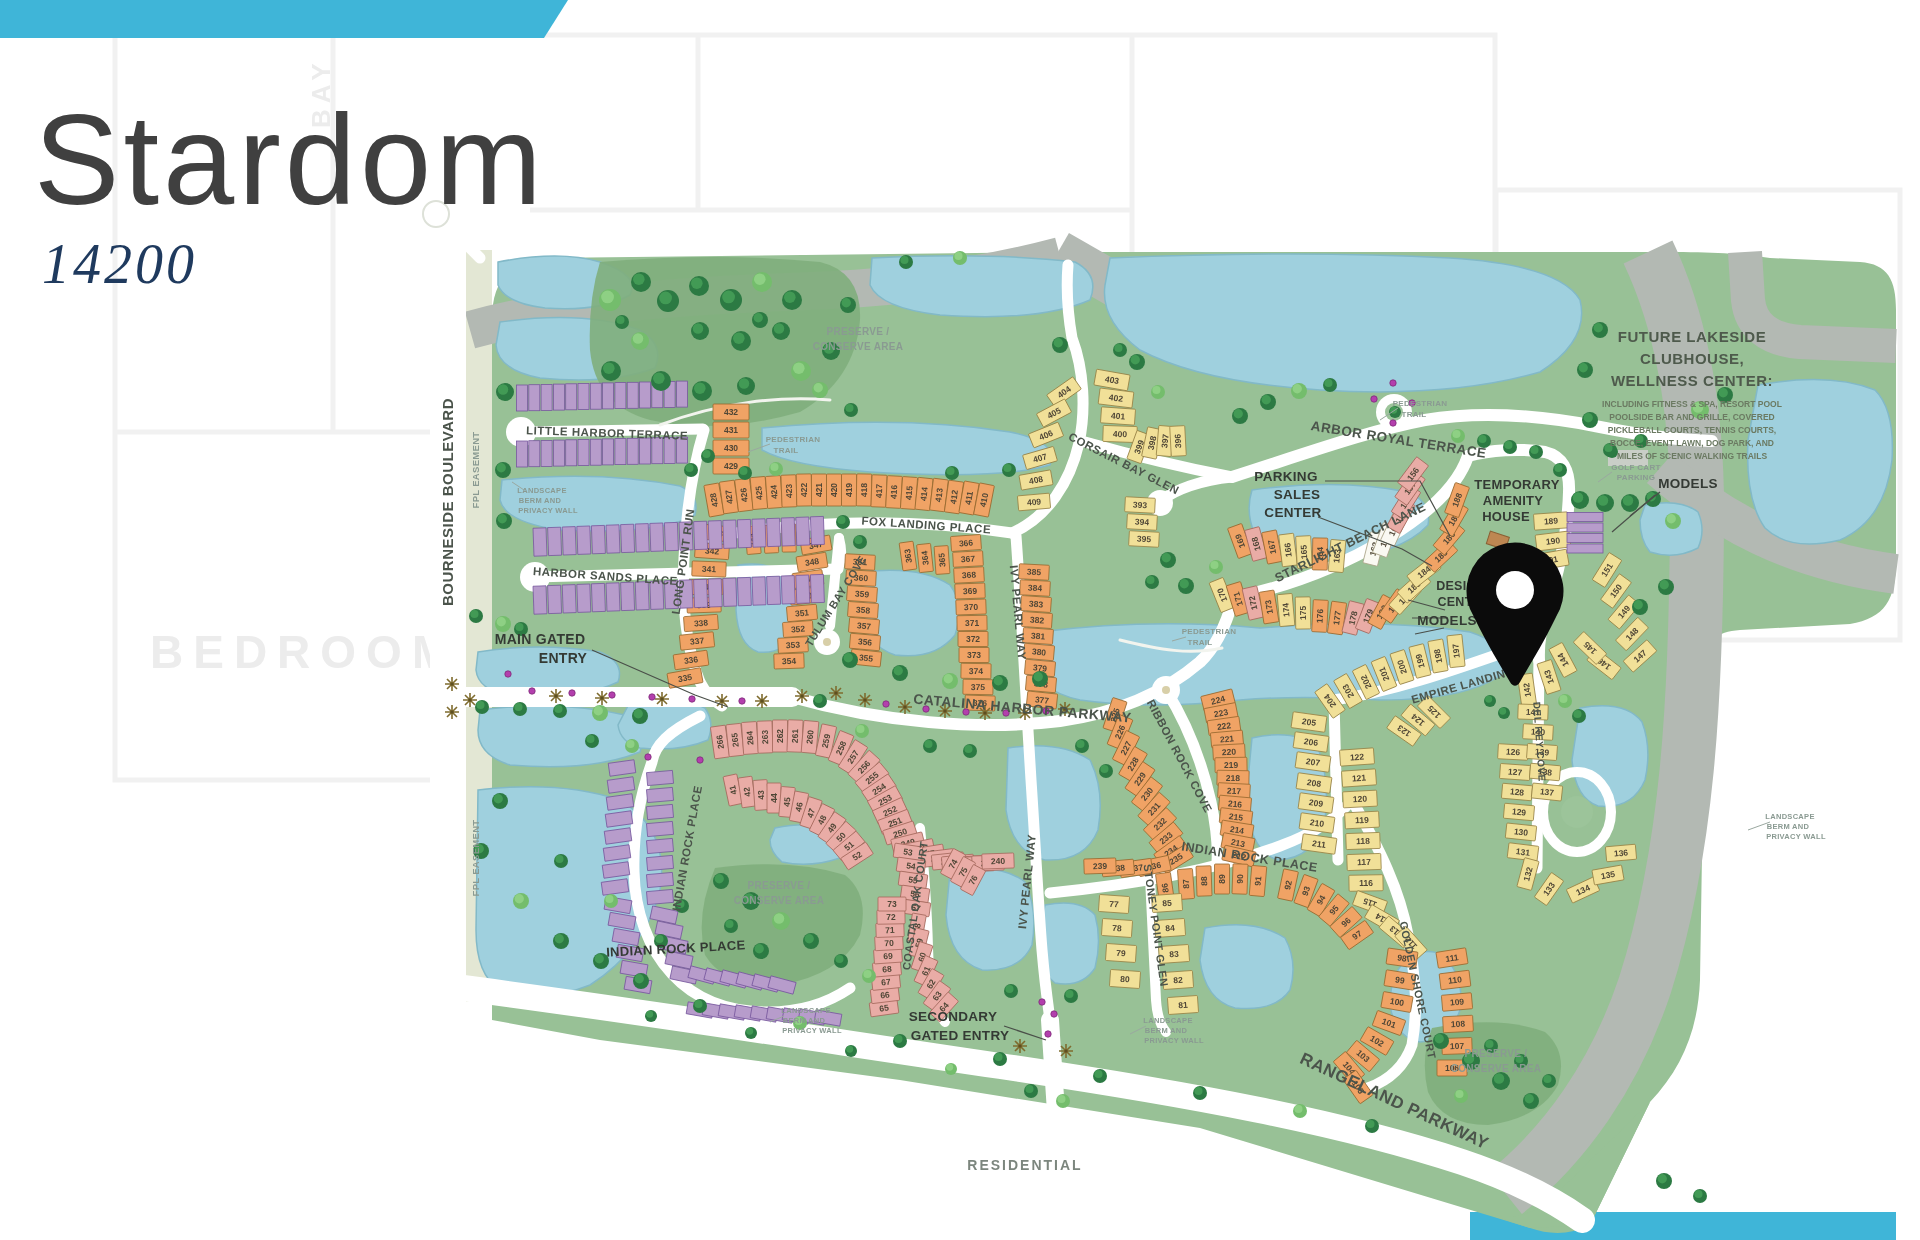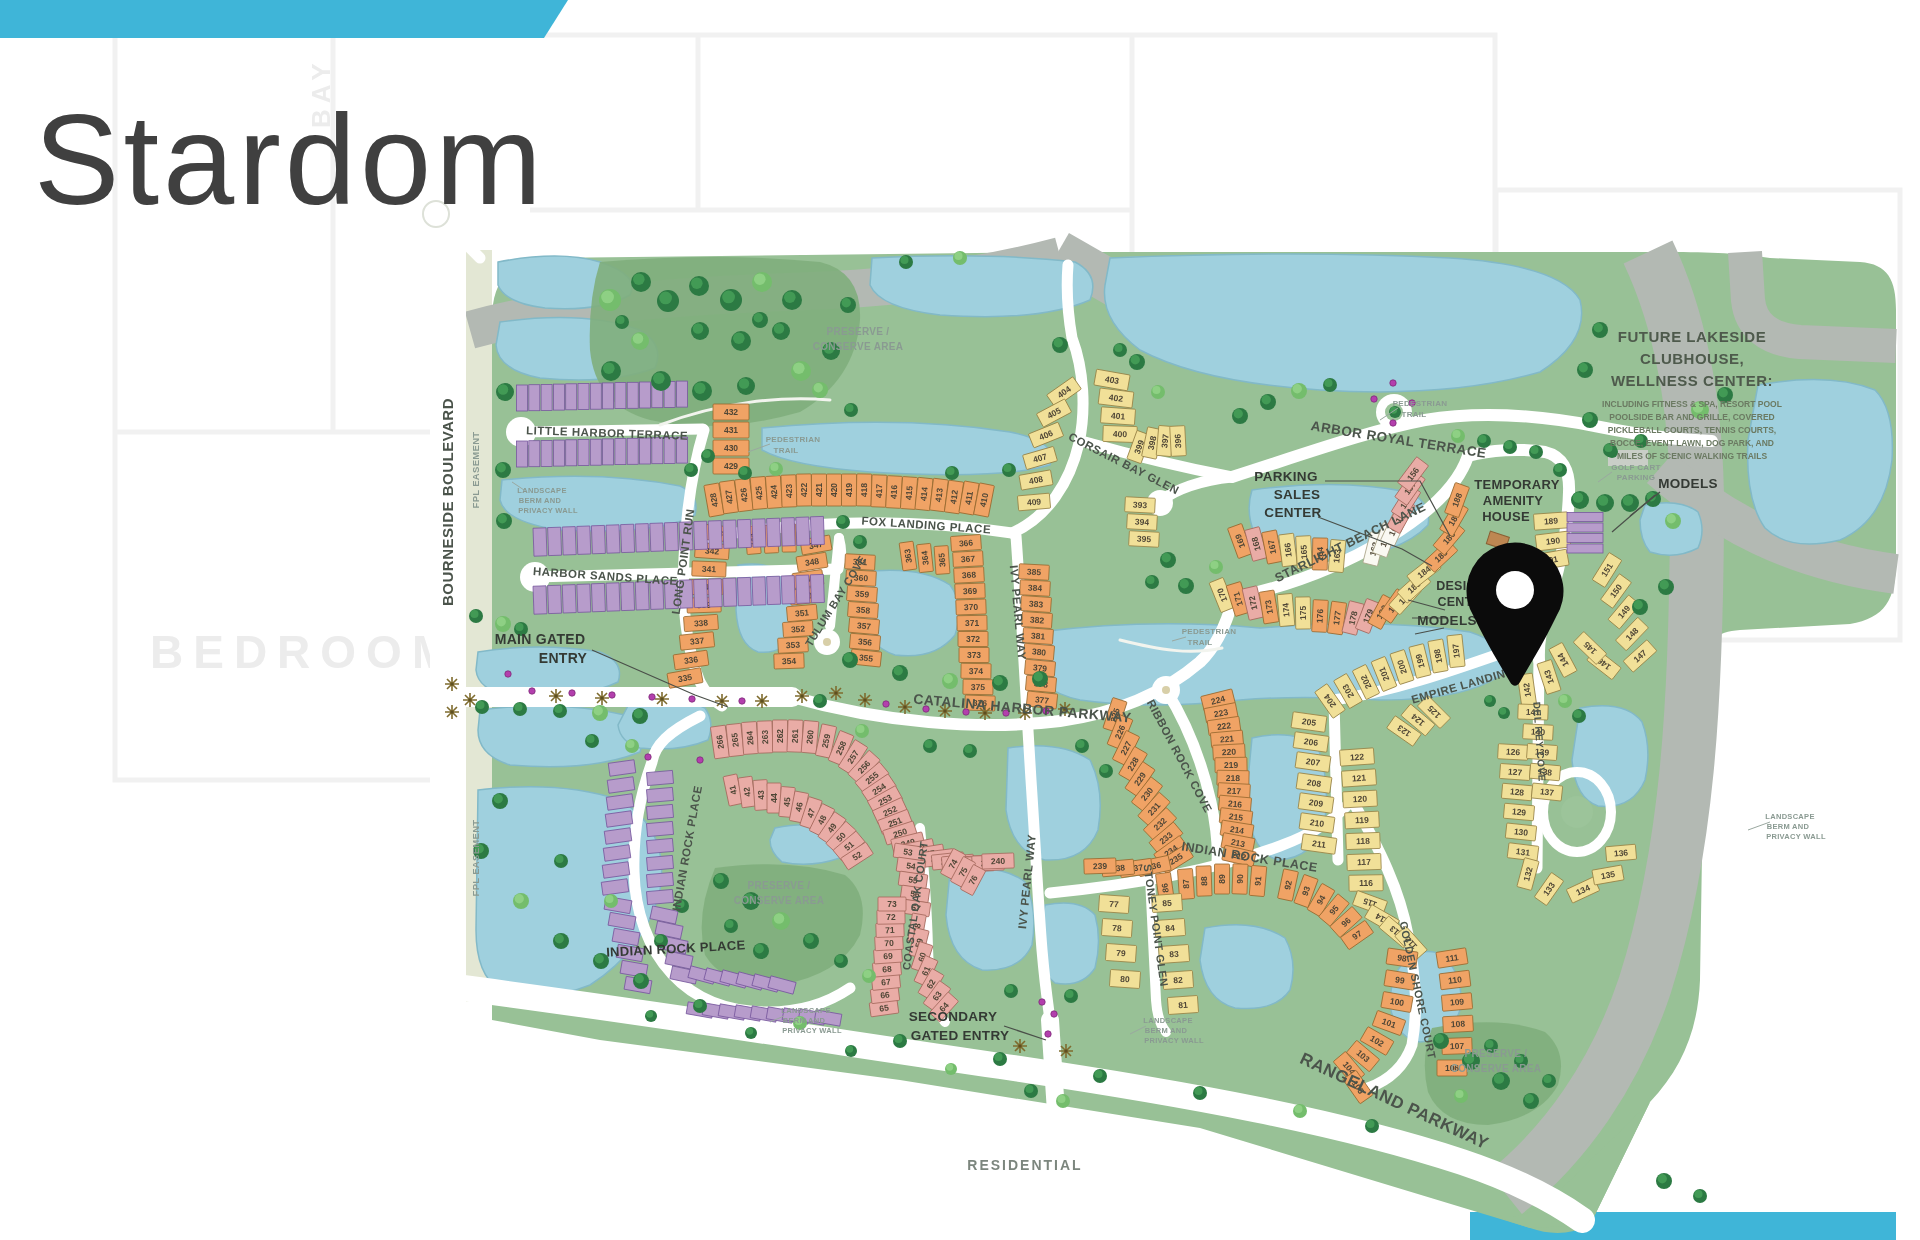--- a/index.html
+++ b/index.html
@@ -2194,13 +2194,14 @@
 
     <g id="pin">
       <path fill="#0b0b0b" d="M1474,617 C1488,646 1500,665 1510,682 C1513,687 1517,687 1520,682
         C1530,664 1542,646 1556,617 A48.5,48.5 0 1 0 1474,617 Z"></path>
       <circle cx="1515" cy="590" r="19" fill="#ffffff"></circle>
     </g>
   </g>
 </svg>
 
 <div class="title">Stardom</div>
+<div class="subtitle">14200</div>
 </div>
 
 </body></html>

